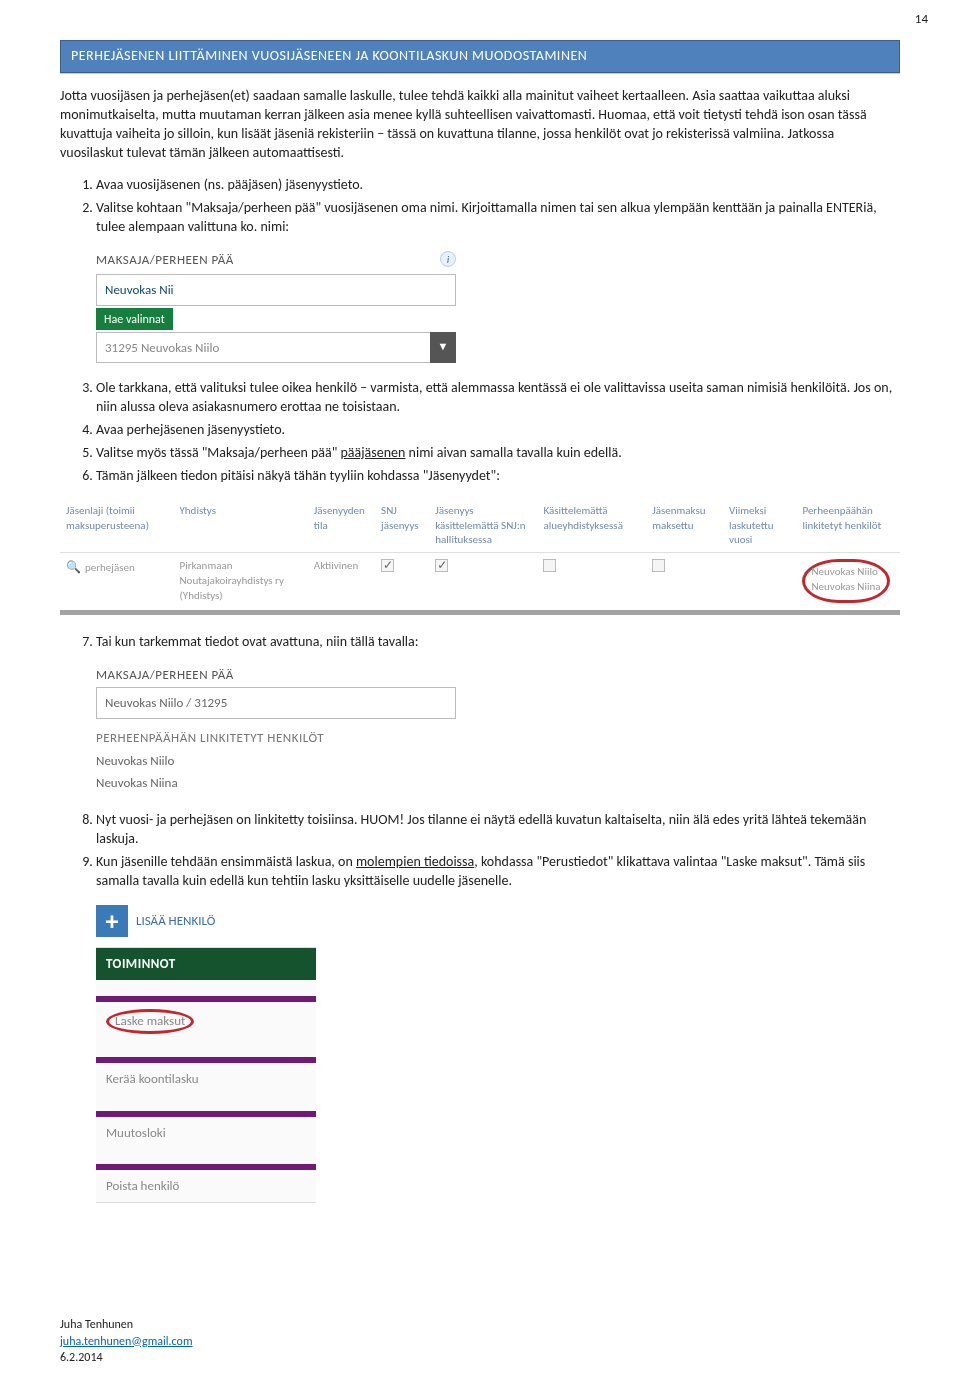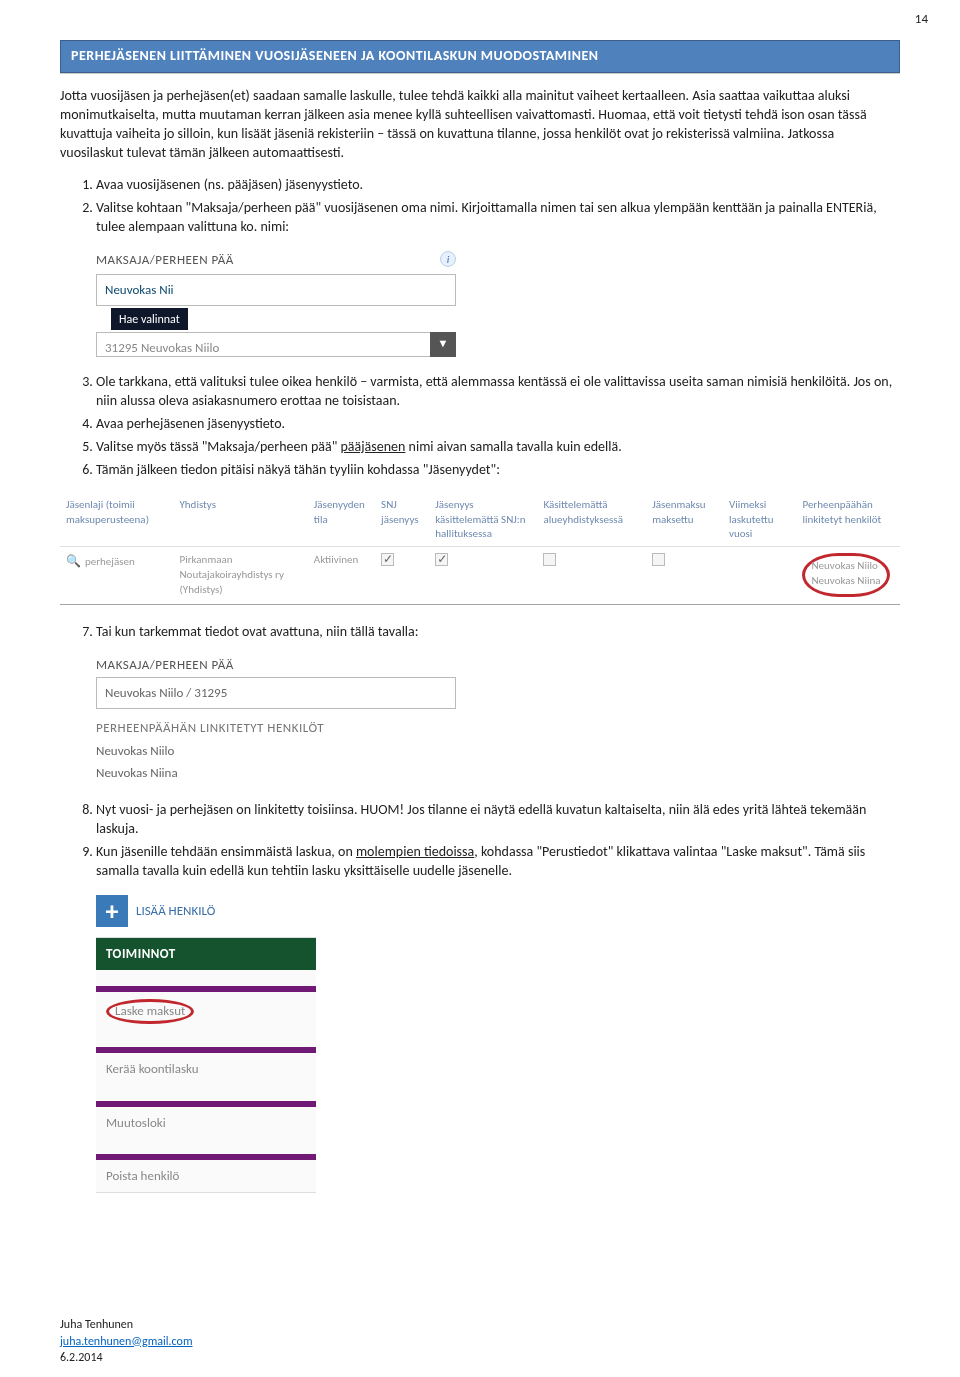--- a/index.html
+++ b/index.html
@@ -9,21 +9,21 @@
     color: #222;
     background: #fff;
     width: 960px;
     padding: 30px 60px 30px 60px;
     line-height: 1.35;
   }
   .page-num { position: absolute; top: 10px; right: 32px; font-size: 13px; }
   .section-bar {
     background: #4f81bd;
     color: #fff;
-    font-weight: bold;
+    font-weight: normal;
     padding: 6px 10px;
     margin: 10px 0 14px 0;
     font-size: 14px;
     letter-spacing: 0.5px;
     border: 1px solid #3b5f8a;
     box-shadow: 0 1px 0 #ccc;
   }
   .para { margin-bottom: 14px; }
   ol.num { list-style: decimal; padding-left: 36px; margin-bottom: 14px; }
   ol.num li { margin-bottom: 4px; }
@@ -34,38 +34,38 @@
   .info-icon {
     float: right; width: 16px; height: 16px; border-radius: 50%;
     background: #e6f0ff; color: #3a6ea8; font-size: 11px; font-style: italic;
     text-align: center; line-height: 16px; border: 1px solid #b8d0e8;
   }
   .ss1 .inp {
     border: 1px solid #bbb; padding: 6px 8px; font-size: 13px; color: #0c4a6e;
     margin-top: 4px;
   }
   .ss1 .hae {
-    background: #0f172a; color: #fff; font-size: 12px; padding: 3px 8px;
-    margin-top: 2px; display: inline-block; margin-left: 15px;
+    background: #15803d; color: #fff; font-size: 12px; padding: 3px 8px;
+    margin-top: 2px; display: inline-block;
   }
   .ss1 .sel-wrap { position: relative; margin-top: 2px; }
   .ss1 .sel {
-    border: 1px solid #bbb; padding: 6px 28px 0 8px; font-size: 13px; color: #888;
+    border: 1px solid #bbb; padding: 6px 28px 6px 8px; font-size: 13px; color: #888;
   }
   .ss1 .chev {
     position: absolute; right: 0; top: 0; bottom: 0; width: 26px;
     background: #555; color: #fff;
     display: flex; align-items: center; justify-content: center; font-size: 11px;
   }
 
   
   .ss2 { margin: 10px 0 18px 0; font-size: 11px; color: #888; }
   .ss2 table { width: 100%; border-collapse: collapse; }
   .ss2 th { text-align: left; font-weight: normal; color: #6f8ab0; padding: 4px 6px; vertical-align: top; border-bottom: 1px solid #e0e0e0; }
-  .ss2 td { padding: 6px 6px; vertical-align: top; color: #999; border-bottom: 1px solid #a3a3a3; }
+  .ss2 td { padding: 6px 6px; vertical-align: top; color: #999; border-bottom: 5px solid #a3a3a3; }
   .ss2 .mag { color: #999; font-size: 12px; margin-right: 4px; }
   .ss2 .chk { display: inline-block; width: 13px; height: 13px; border: 1px solid #bbb; background: #f5f5f5; position: relative; }
   .ss2 .chk.on::after { content: "✓"; position: absolute; top: -3px; left: 1px; font-size: 12px; color: #666; }
   .circ1 {
     border: 3px solid #c1272d; border-radius: 50%/60%;
     padding: 3px 6px 5px 6px; display: inline-block;
   }
 
   
   .ss3 { margin: 6px 0 18px 36px; width: 360px; }

